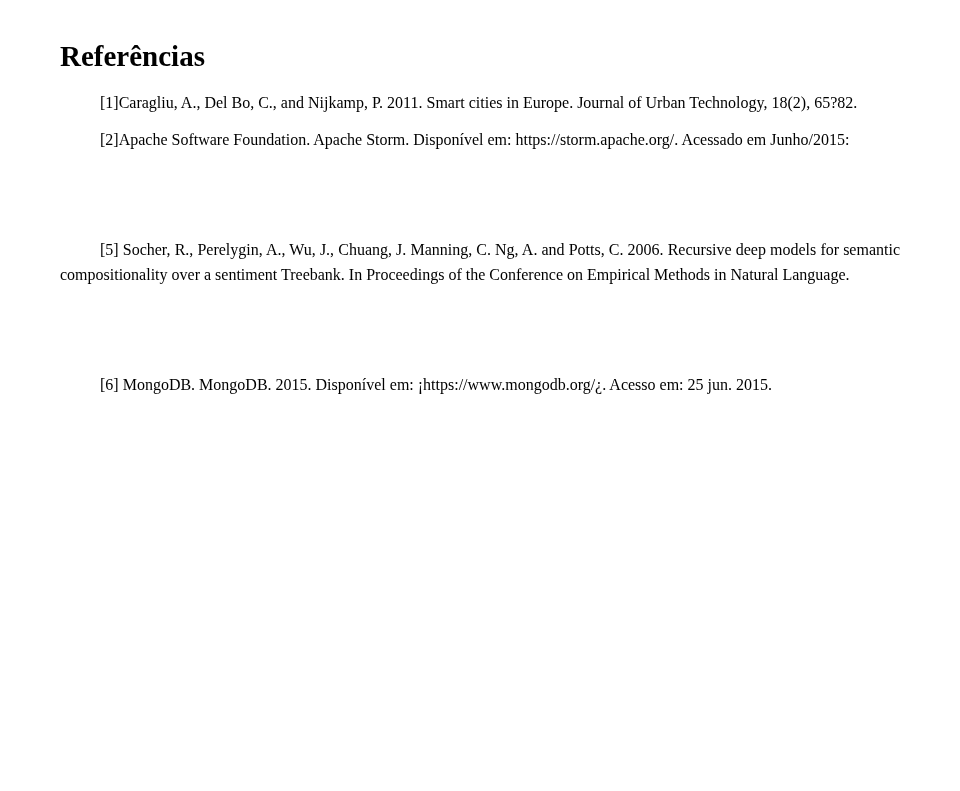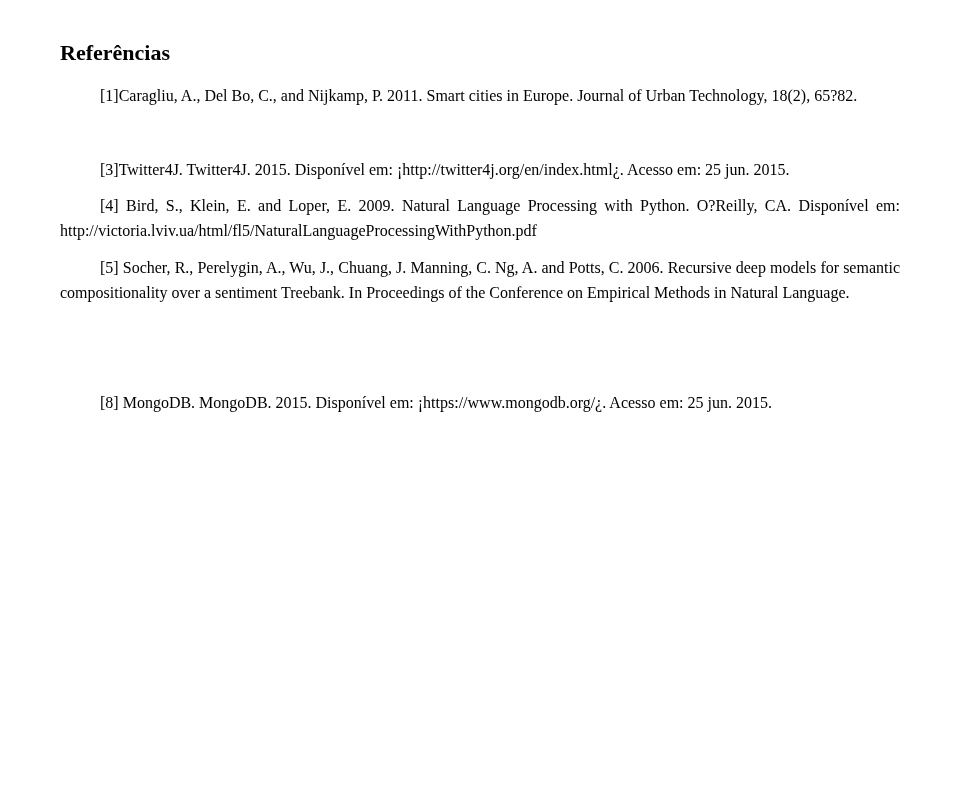--- a/index.html
+++ b/index.html
@@ -16,21 +16,21 @@
       width: 960px;
       min-height: 791px;
       padding: 40px 60px 40px 60px;
     }
 
     .references-section {
       width: 100%;
     }
 
     .section-title {
-      font-size: 22px;
+      font-size: 29px;
       font-weight: bold;
       margin-bottom: 18px;
       text-align: left;
     }
 
     .ref-block {
       margin-bottom: 10px;
     }
 
     .ref-block .ref-text {
@@ -51,33 +51,33 @@
   <h1 class="section-title">Referências</h1>
 
   <div class="ref-block">
     <p class="ref-text">
       <span class="indent">&nbsp;&nbsp;&nbsp;&nbsp;&nbsp;&nbsp;&nbsp;&nbsp;</span><span>[1]Caragliu, A., Del Bo, C., and Nijkamp, P. 2011. Smart cities in Europe. Journal of Urban Technology, 18(2), 65?82.</span>
     </p>
   </div>
 
   <div class="ref-block">
     <p class="ref-text">
+      <span class="indent">&nbsp;&nbsp;&nbsp;&nbsp;&nbsp;&nbsp;&nbsp;&nbsp;</span><span>[2]Apache Software Foundation. Apache Storm. Disponível em: https://storm.apache.org/. Acessado em Junho/2015:</span>
+    </p>
+  </div>
+
+  <div class="ref-block">
+    <p class="ref-text">
       <span class="indent">&nbsp;&nbsp;&nbsp;&nbsp;&nbsp;&nbsp;&nbsp;&nbsp;</span>
     </p>
   </div>
 
   <div class="ref-block">
     <p class="ref-text">
-      <span class="indent">&nbsp;&nbsp;&nbsp;&nbsp;&nbsp;&nbsp;&nbsp;&nbsp;</span><span>[3]Twitter4J. Twitter4J. 2015. Disponível em: ¡http://twitter4j.org/en/index.html¿. Acesso em: 25 jun. 2015.</span>
-    </p>
-  </div>
-
-  <div class="ref-block">
-    <p class="ref-text">
-      <span class="indent">&nbsp;&nbsp;&nbsp;&nbsp;&nbsp;&nbsp;&nbsp;&nbsp;</span><span>[4] Bird, S., Klein, E. and Loper, E. 2009. Natural Language Processing with Python. O?Reilly, CA. Disponível em: http://victoria.lviv.ua/html/fl5/NaturalLanguageProcessingWithPython.pdf</span>
+      <span class="indent">&nbsp;&nbsp;&nbsp;&nbsp;&nbsp;&nbsp;&nbsp;&nbsp;</span>
     </p>
   </div>
 
   <div class="ref-block">
     <p class="ref-text">
       <span class="indent">&nbsp;&nbsp;&nbsp;&nbsp;&nbsp;&nbsp;&nbsp;&nbsp;</span><span>[5] Socher, R., Perelygin, A., Wu, J., Chuang, J. Manning, C. Ng, A. and Potts, C. 2006. Recursive deep models for semantic compositionality over a sentiment Treebank. In Proceedings of the Conference on Empirical Methods in Natural Language.</span>
     </p>
   </div>
 
   <div class="ref-block">
@@ -87,17 +87,17 @@
   </div>
 
   <div class="ref-block">
     <p class="ref-text">
       <span class="indent">&nbsp;&nbsp;&nbsp;&nbsp;&nbsp;&nbsp;&nbsp;&nbsp;</span>
     </p>
   </div>
 
   <div class="ref-block">
     <p class="ref-text">
-      <span class="indent">&nbsp;&nbsp;&nbsp;&nbsp;&nbsp;&nbsp;&nbsp;&nbsp;</span><span>[8] MongoDB. MongoDB. 2015. Disponível em: ¡https://www.mongodb.org/¿. Acesso em: 25 jun. 2015.</span>
+      <span class="indent">&nbsp;&nbsp;&nbsp;&nbsp;&nbsp;&nbsp;&nbsp;&nbsp;</span><span>[6] MongoDB. MongoDB. 2015. Disponível em: ¡https://www.mongodb.org/¿. Acesso em: 25 jun. 2015.</span>
     </p>
   </div>
 
 </div>
 
 </body></html>

